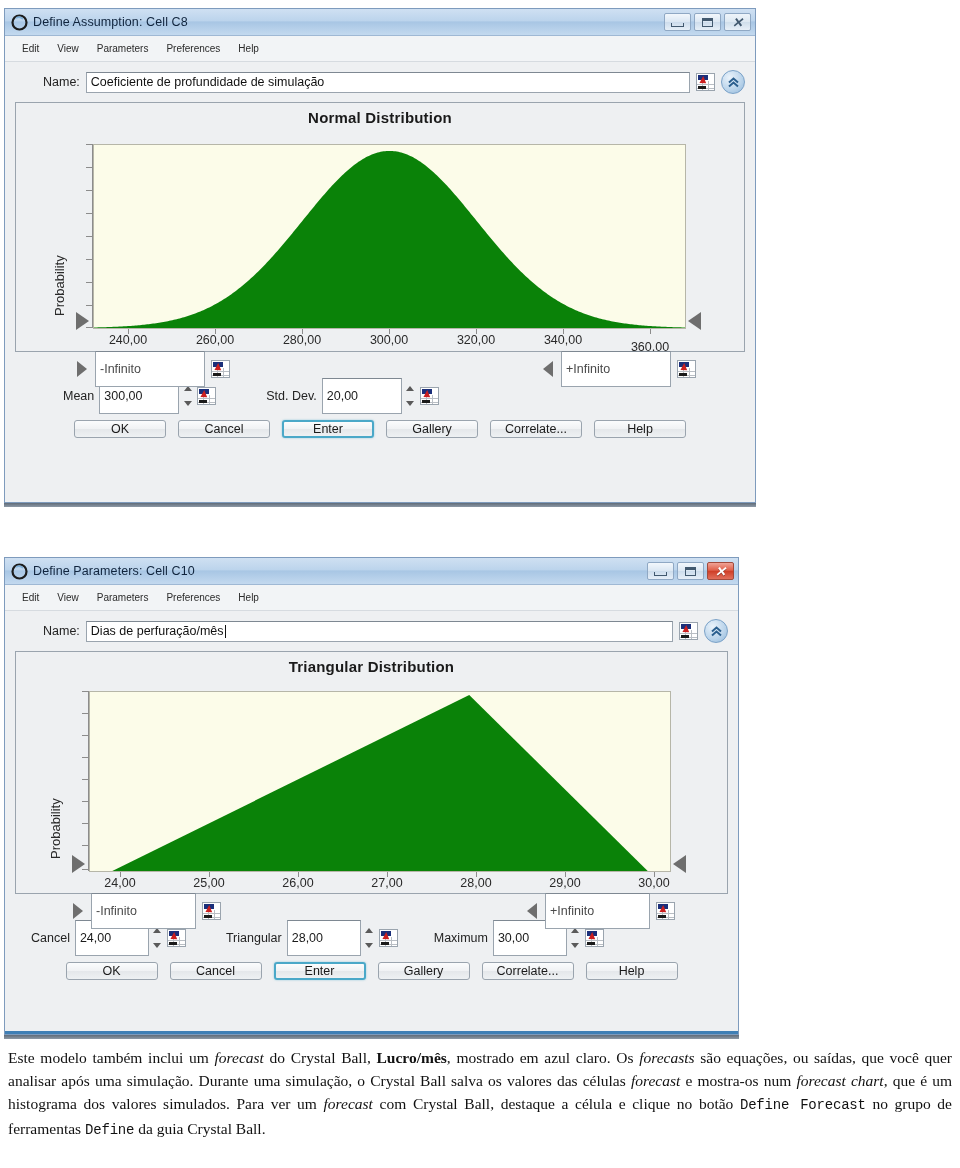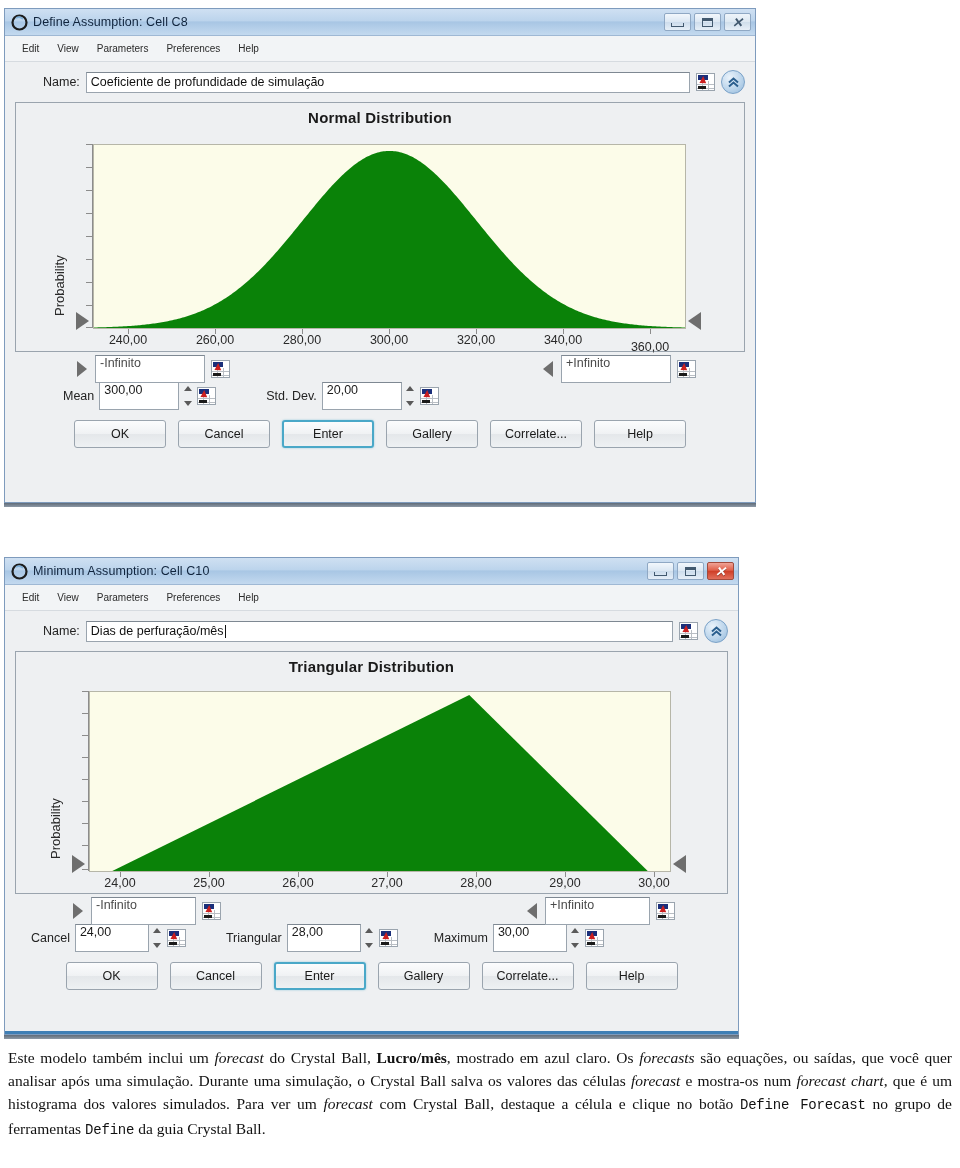--- a/index.html
+++ b/index.html
@@ -139,39 +139,39 @@
   .row-inf{display:flex;align-items:center;height:26px;position:relative;}
   .mini-tri-r{
     width:0;height:0;border-left:10px solid #6e6e6e;
     border-top:8px solid transparent;border-bottom:8px solid transparent;
   }
   .mini-tri-l{
     width:0;height:0;border-right:10px solid #6e6e6e;
     border-top:8px solid transparent;border-bottom:8px solid transparent;
   }
   .fld{
-    height:28px;background:#ffffff;border:1px solid #9aa4ae;border-top-color:#7e8892;
-    font-size:12.5px;color:#1a1a1a;display:flex;padding:0 4px;
+    height:36px;background:#ffffff;border:1px solid #9aa4ae;border-top-color:#7e8892;
+    font-size:12.5px;color:#1a1a1a;display:flex;align-items:center;padding:0 4px;
     box-sizing:border-box;
   }
   .fld.ro{background:#ffffff;color:#4a4a4a;}
   .plabel{font-size:12.5px;color:#232323;margin-right:5px;white-space:nowrap;}
   .spin{
     width:13px;height:20px;display:flex;flex-direction:column;justify-content:space-between;
     align-items:center;flex:0 0 auto;margin:0 3px 0 2px;
   }
   .spin i{display:block;width:0;height:0;}
   .spin .up{border-left:4px solid transparent;border-right:4px solid transparent;border-bottom:5px solid #5a5a5a;}
   .spin .dn{border-left:4px solid transparent;border-right:4px solid transparent;border-top:5px solid #5a5a5a;}
   .row-params{display:flex;align-items:center;height:28px;}
 
   
   .btn-row{display:flex;justify-content:center;gap:12px;padding:10px 0 8px 0;}
   .btn{
-    height:28px;min-width:92px;box-sizing:border-box;
+    height:18px;min-width:92px;box-sizing:border-box;
     border:1px solid #9aa4ae;border-radius:3px;
     background:linear-gradient(to bottom,#fbfcfd,#f0f2f4 48%,#e4e7ea 50%,#eef1f3);
     font-size:12.5px;color:#1a1a1a;display:flex;align-items:center;justify-content:center;
     font-family:"Liberation Sans",sans-serif;
   }
   .btn.default{
     border:2px solid #4aa8c8;border-radius:3px;
     box-shadow:0 0 2px rgba(74,168,200,.6);
   }
   .win-shadow{
@@ -358,21 +358,21 @@
 <div class="cb-window" id="w1" style="left:4px;top:557px;width:735px;height:478px;">
   <div class="win-frame">
 
     <div class="titlebar">
       <span class="title-icon">
         <svg viewBox="0 0 17 17" width="17" height="17">
           <circle cx="8.5" cy="8.5" r="7" fill="none" stroke="#1c1c1c" stroke-width="2.2"></circle>
           <path d="M5 4 A6 6 0 0 1 12 5" fill="none" stroke="#7fb0d8" stroke-width="1.6"></path>
         </svg>
       </span>
-      <span class="title-text">Minimum Assumption: Cell C10</span>
+      <span class="title-text">Define Parameters: Cell C10</span>
       <span class="win-btns">
         <span class="win-btn">
             <i class="glyph-min"></i>
           </span>
         <span class="win-btn">
             <i class="glyph-max"></i>
           </span>
         <span class="win-btn close-red">
             <i class="glyph-close">✕</i>
           </span>

